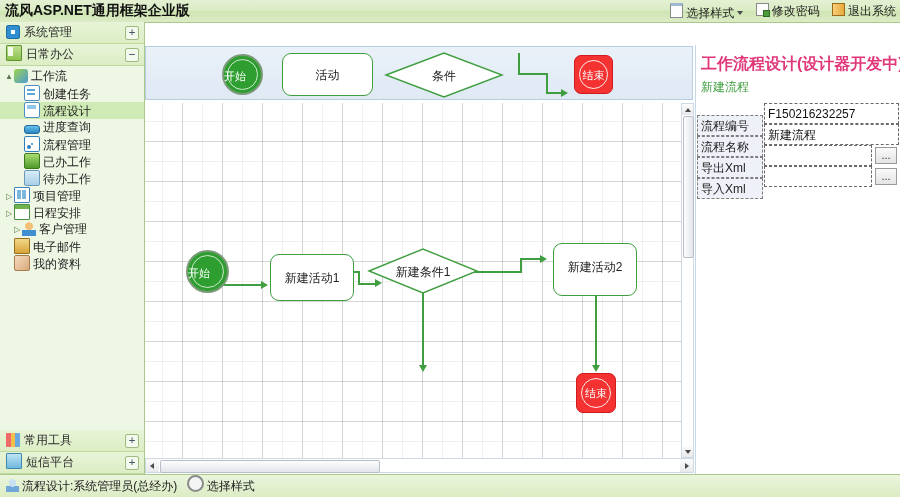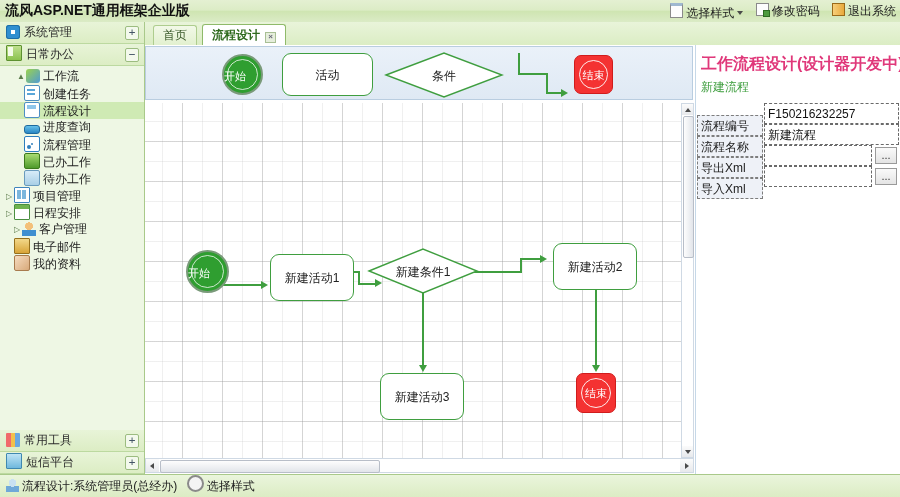--- a/index.html
+++ b/index.html
@@ -216,21 +216,21 @@
       <span class="phico i-gear"></span><span>系统管理</span>
       <span class="pm">+</span>
     </div>
 
     <div class="panel-head">
       <span class="phico i-office"></span><span>日常办公</span>
       <span class="pm">−</span>
     </div>
 
     <div class="tree">
-      <div class="tnode" style="padding-left:16px">
+      <div class="tnode" style="padding-left:4px">
         <span class="tw">▲</span><span class="tico i-puzzle"></span><span>工作流</span>
       </div>
       <div class="tnode" style="padding-left:24px">
         <span class="tico i-task"></span><span>创建任务</span>
       </div>
       <div class="tnode sel" style="padding-left:24px">
         <span class="tico i-flow"></span><span>流程设计</span>
       </div>
       <div class="tnode" style="padding-left:24px">
         <span class="tico i-bar"></span><span>进度查询</span>
@@ -266,28 +266,20 @@
         <span class="phico i-tools"></span><span>常用工具</span>
         <span class="pm">+</span>
       </div>
       <div class="panel-head">
         <span class="phico i-sms"></span><span>短信平台</span>
         <span class="pm">+</span>
       </div>
     </div>
   </div>
 
-  <div class="tabstrip">
-    <div class="tab" style="left:8px">
-      <span>首页</span>
-    </div>
-    <div class="tab active" style="left:57px">
-      <span>流程设计</span><span class="x">×</span>
-    </div>
-  </div>
 
   <div class="workarea">
 
     <div class="palette">
 
       <div class="n n-start" style="left:76px;top:7px;width:41px;height:41px;line-height:40px;">
         <div class="ring"></div>
         <span>开始</span>
       </div>
 
@@ -347,27 +339,24 @@
         <span>新建活动1</span>
       </div>
 
       <div class="n n-cond" style="left:222px;top:144px;width:112px;height:48px;">
         <svg width="112" height="48" style="position:absolute;left:0;top:0">
           <polygon points="2,24 56,2 110,24 56,46" fill="#ffffff" stroke="#3f9e3f" stroke-width="1.4"></polygon>
         </svg>
         <div class="lbl" style="top:17px">新建条件1</div>
       </div>
 
-      <div class="n n-act" style="left:408px;top:140px;width:84px;height:47px;line-height:46px;">
+      <div class="n n-act" style="left:408px;top:140px;width:84px;height:53px;line-height:46px;">
         <span>新建活动2</span>
       </div>
 
-      <div class="n n-act" style="left:235px;top:270px;width:84px;height:47px;line-height:46px;">
-        <span>新建活动3</span>
-      </div>
 
       <div class="n n-end" style="left:431px;top:270px;width:40px;height:40px;line-height:39px;">
         <div class="ring"></div>
         <span>结束</span>
       </div>
     </div>
 
     <div class="vsb">
       <div class="btn" style="top:0">
           <span class="sb-ar ar-u"></span>

